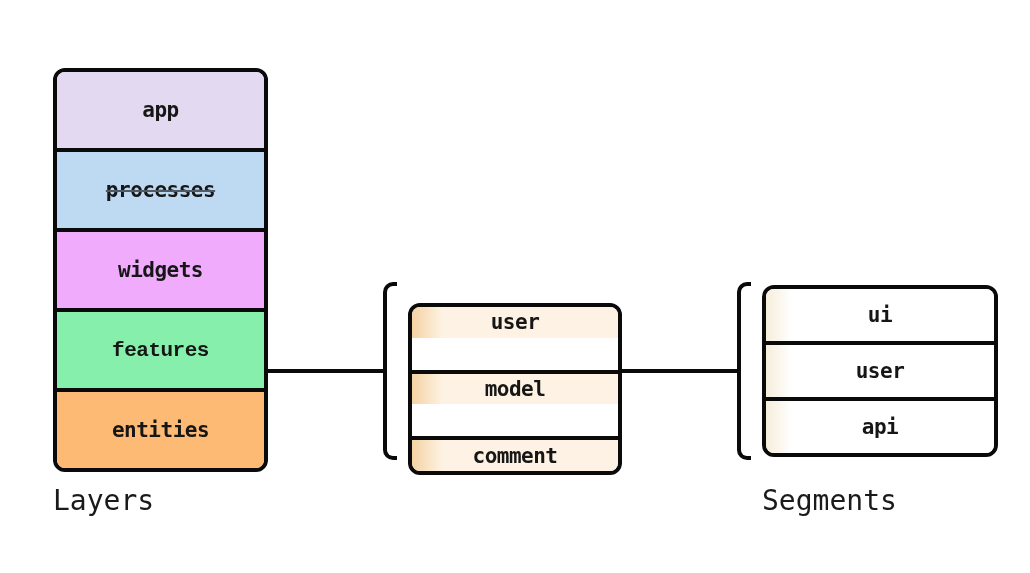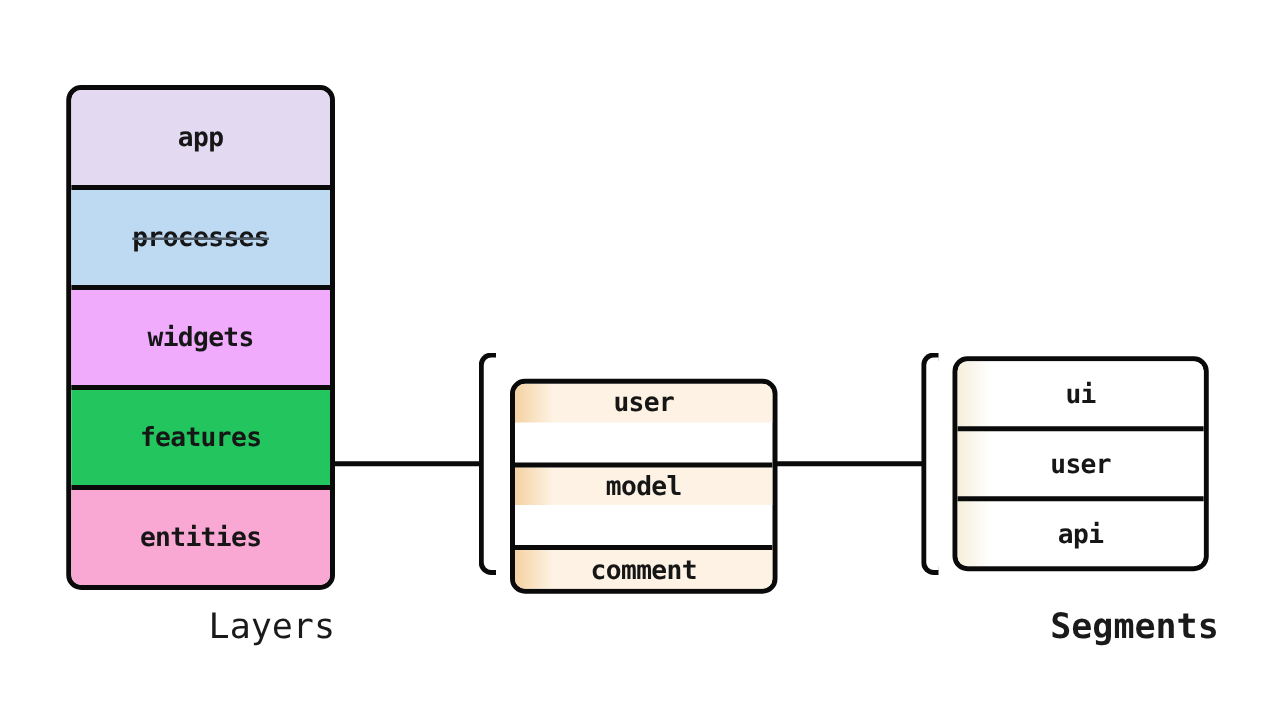--- a/index.html
+++ b/index.html
@@ -28,21 +28,21 @@
     justify-content: center;
     font-weight: bold;
     font-size: 21px;
     letter-spacing: -0.5px;
     color: #161616;
   }
   .box .row + .row { border-top: 4px solid #0a0a0a; }
 
   #layers-box   { left: 53px;  top: 68px;  width: 215px; height: 404px; }
   #slices-box   { left: 408px; top: 303px; width: 214px; height: 172px; gap: 32px; }
-  #segments-box { left: 762px; top: 285px; width: 205px; height: 172px; }
+  #segments-box { left: 762px; top: 285px; width: 236px; height: 172px; }
 
   
   #slices-box .row   { background: linear-gradient(90deg, #f5d2a2 0px, #fdf2e3 30px, #fdf2e3 100%); }
   #segments-box .row { background: linear-gradient(90deg, #f6eedb 0px, #ffffff 26px, #ffffff 100%); }
 
   .strike {
     text-decoration: line-through;
     text-decoration-thickness: 2px;
     text-decoration-color: #4e5a66;
   }
@@ -66,40 +66,40 @@
     top: 369px;
     height: 4px;
     background: #0a0a0a;
   }
   #connector-layers-slices   { left: 266px; width: 120px; }
   #connector-slices-segments { left: 620px; width: 120px; }
 
   .caption {
     position: absolute;
     top: 484px;
-    text-align: right;
+    text-align: left;
     font-size: 28px;
     font-weight: 500;
     color: #1a1a1a;
   }
   #caption-layers   { left: 53px;  width: 215px; }
   #caption-slices   { left: 408px; width: 214px; }
-  #caption-segments { left: 762px; width: 213px; font-weight: bold; }
+  #caption-segments { left: 762px; width: 213px; }
 </style>
 </head>
 <body>
 
 <div class="canvas">
 
   <div class="box" id="layers-box">
     <div class="row" style="background-color: rgb(227, 217, 241);">app</div>
     <div class="row strike" style="background-color: rgb(190, 218, 242);">processes</div>
     <div class="row" style="background-color: #f0abfc;">widgets</div>
-    <div class="row" style="background-color: #22c55e;">features</div>
-    <div class="row" style="background-color: #f9a8d4;">entities</div>
+    <div class="row" style="background-color: #86efac; font-family: Liberation Mono, monospace;">features</div>
+    <div class="row" style="background-color: #fdba74;">entities</div>
   </div>
 
   <div class="connector" id="connector-layers-slices"></div>
 
   <div class="bracket" id="slices-bracket"></div>
 
   <div class="box" id="slices-box">
     <div class="row">user</div>
     <div class="row">model</div>
     <div class="row">comment</div>

